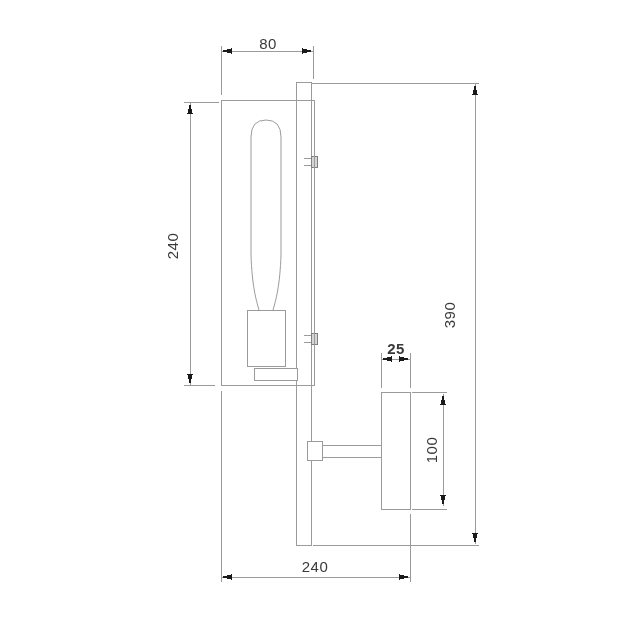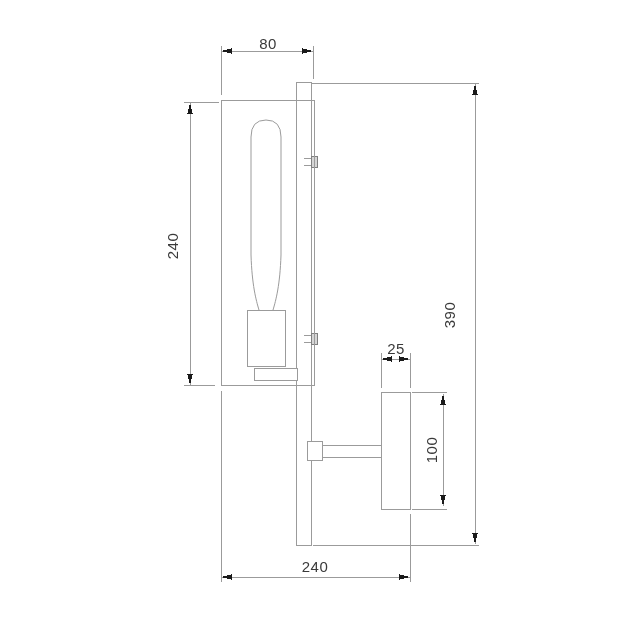--- a/index.html
+++ b/index.html
@@ -93,18 +93,18 @@
     <polygon points="221,577 232,574.3 232,579.7" fill="#1a1a1a"></polygon>
     <polygon points="410,577 399,574.3 399,579.7" fill="#1a1a1a"></polygon>
   </svg>
 
   <span class="dim-label" style="left:268px;top:43px;">80</span>
 
   <span class="dim-label vertical" style="left:172px;top:246px;">240</span>
 
   <span class="dim-label vertical" style="left:449px;top:315px;">390</span>
 
-  <span class="dim-label" style="left:396px;top:348px;">25</span>
+  <span class="dim-label" style="left:396px;top:348px;font-weight:bold;">25</span>
 
   <span class="dim-label vertical" style="left:431px;top:450px;">100</span>
 
   <span class="dim-label" style="left:315px;top:566px;">240</span>
 </div>
 
 </body></html>

